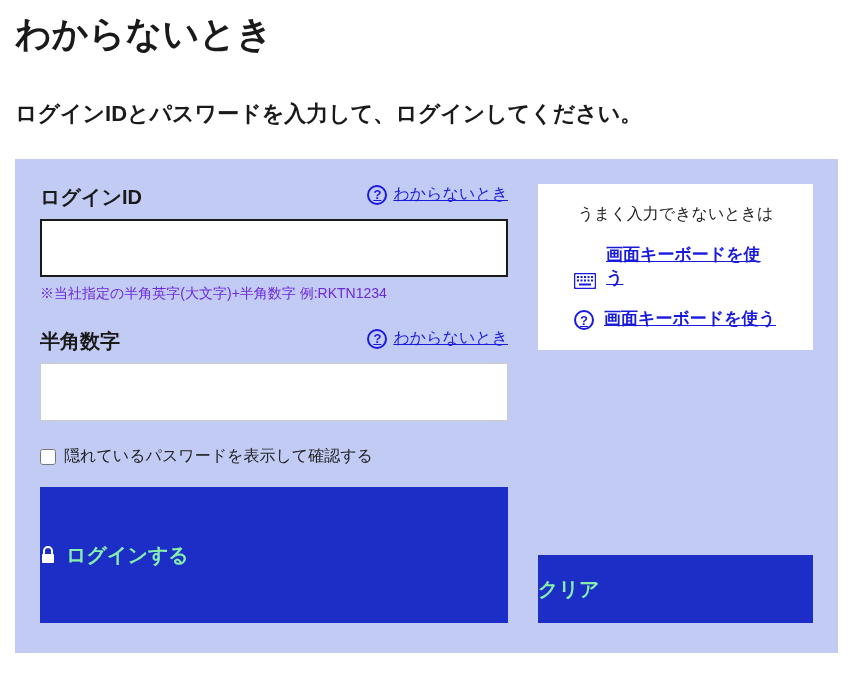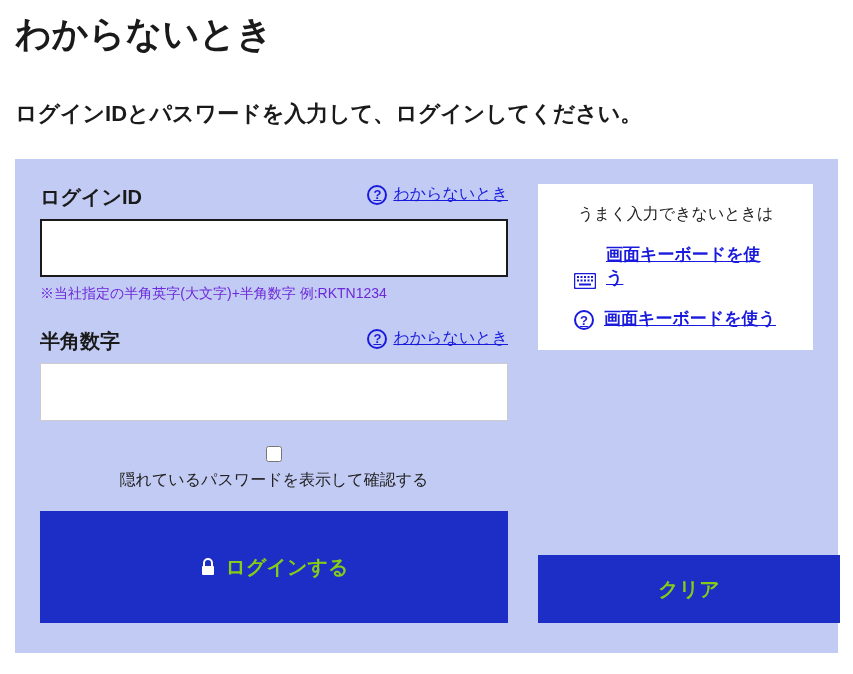--- a/index.html
+++ b/index.html
@@ -87,40 +87,39 @@
       margin-top: 8px;
     }
     .field-block { margin-bottom: 25px; }
     .checkbox-row {
       display: flex;
       align-items: center;
       gap: 8px;
       margin-bottom: 20px;
       font-size: 16px;
       color: #222;
-      flex-direction: column;
     }
     .checkbox-row input[type=checkbox] {
       width: 16px; height: 16px; cursor: pointer;
     }
     .btn {
       height: 68px;
       background: #1d2ec7;
-      color: #84cc16;
+      color: #86efac;
       font-size: 20px;
       font-weight: bold;
       border: none;
       cursor: pointer;
       display: inline-flex;
       align-items: center;
-      justify-content: center;
+      justify-content: flex-start;
       gap: 10px;
     }
     .btn-login { flex: 1; }
-    .btn-clear { width: 302px; }
+    .btn-clear { width: 275px; }
     .lock-icon {
       width: 16px; height: 18px; display:inline-block;
     }
     .help-box {
       background: #fff;
       padding: 20px 36px;
     }
     .help-box-title {
       font-size: 16px;
       color: #222;

